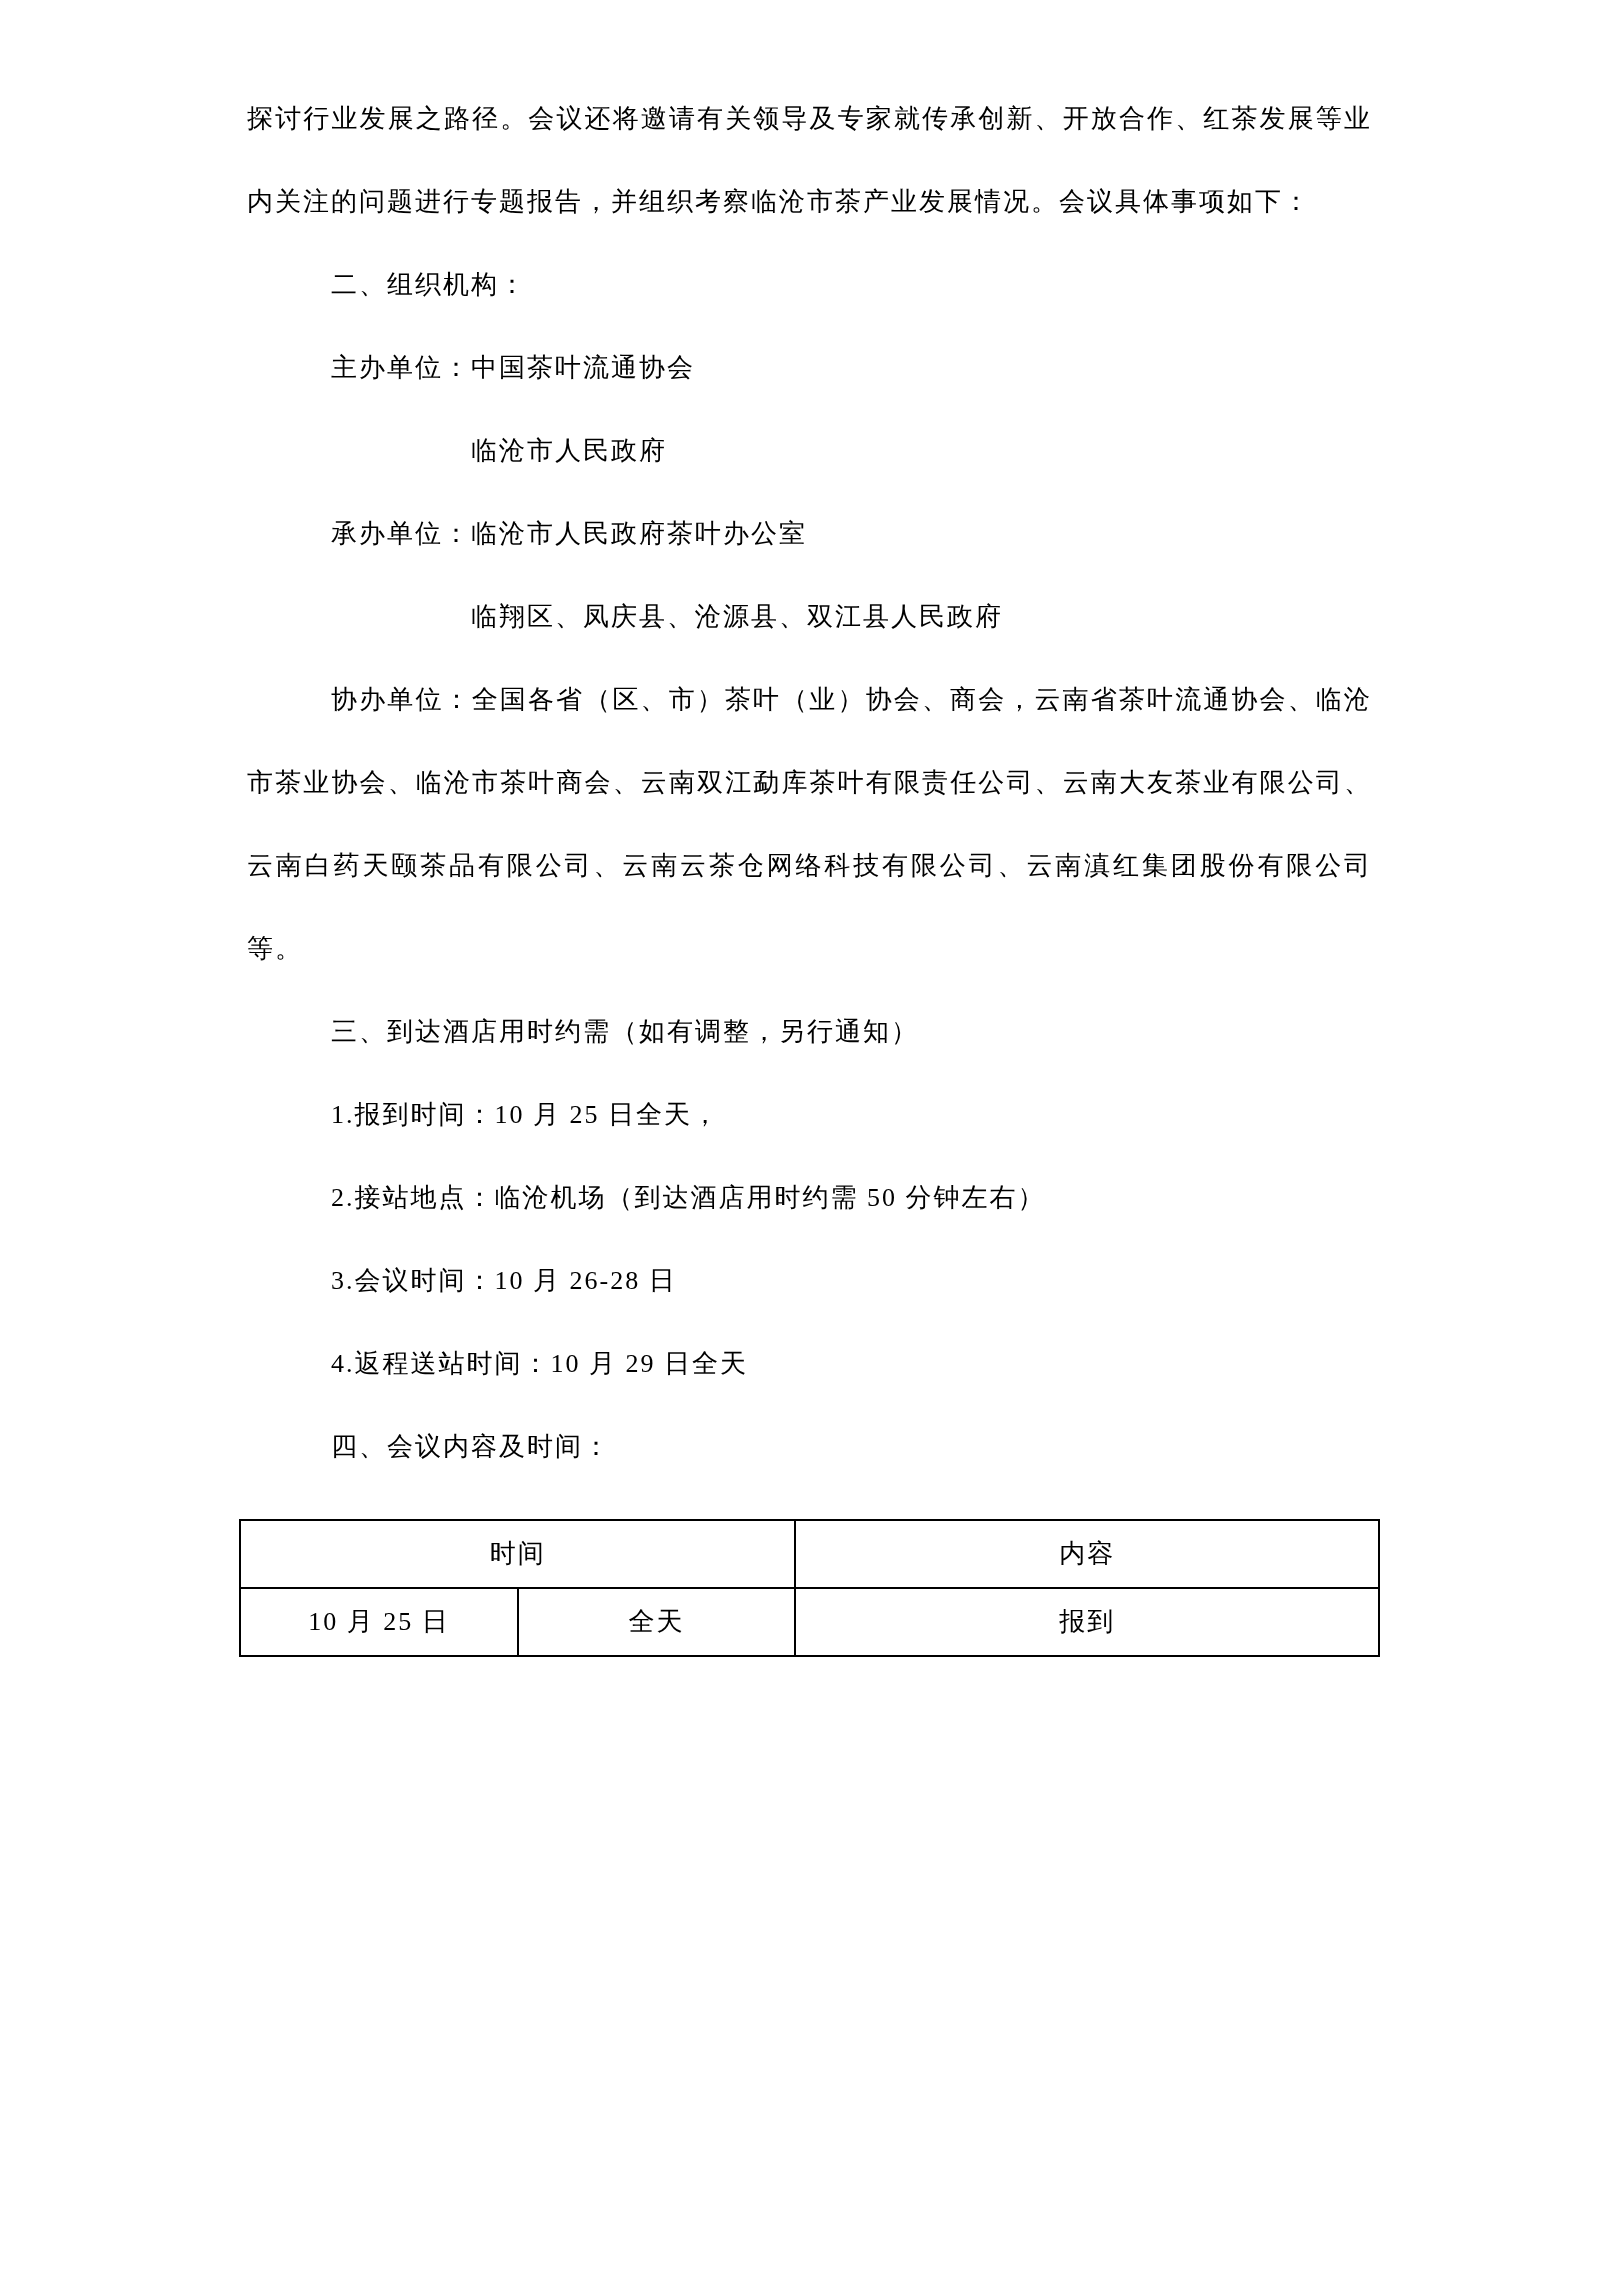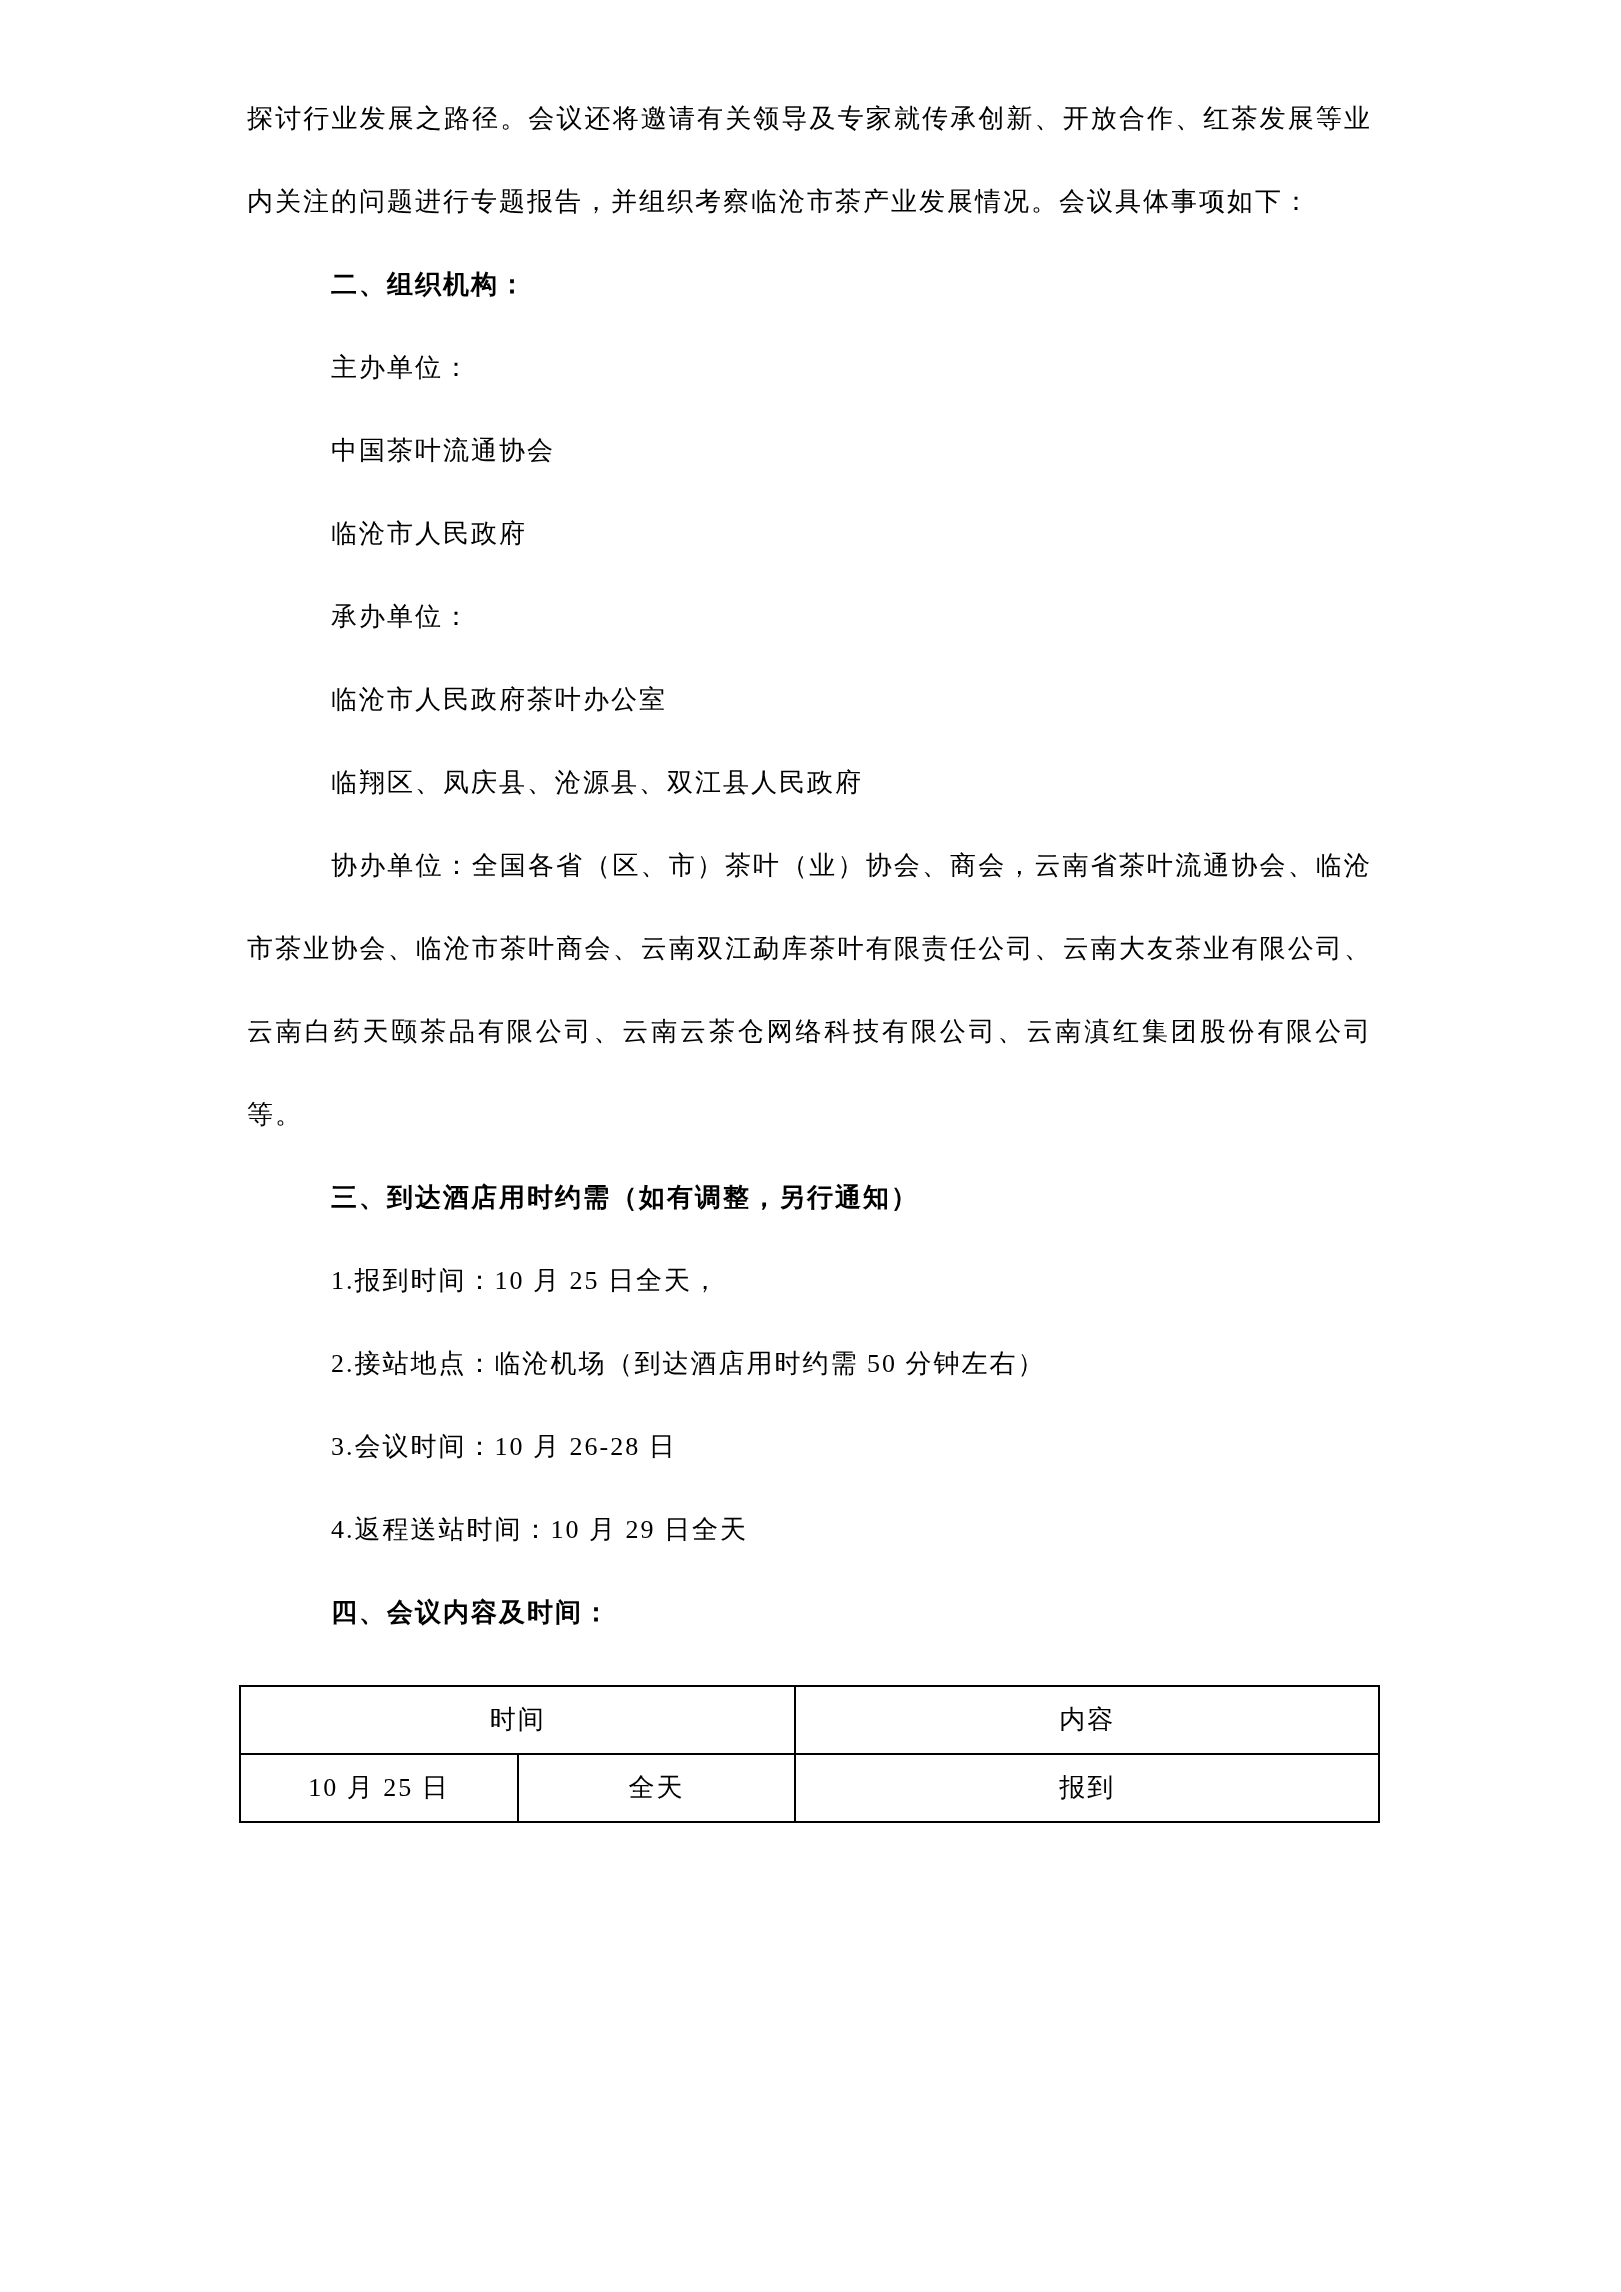--- a/index.html
+++ b/index.html
@@ -30,30 +30,29 @@
     text-indent: 84px;
   }
   .single-line {
     white-space: nowrap;
     margin: 0;
   }
   .bold {
     font-weight: bold;
   }
   .heading {
-    font-weight: bold;
+    font-weight: normal;
     text-indent: 84px;
     white-space: nowrap;
     margin: 0;
   }
   .org-block {
     display: flex;
     padding-left: 84px;
     margin: 0;
-    flex-direction: column;
   }
   .org-label {
     flex: 0 0 auto;
     white-space: nowrap;
   }
   .org-items {
     flex: 1 1 auto;
   }
   .org-items .org-item {
     white-space: nowrap;

